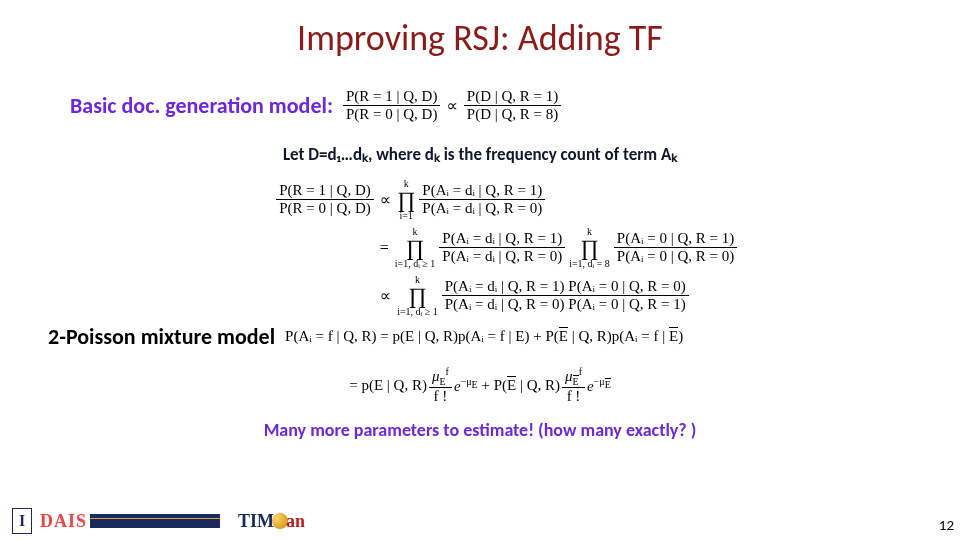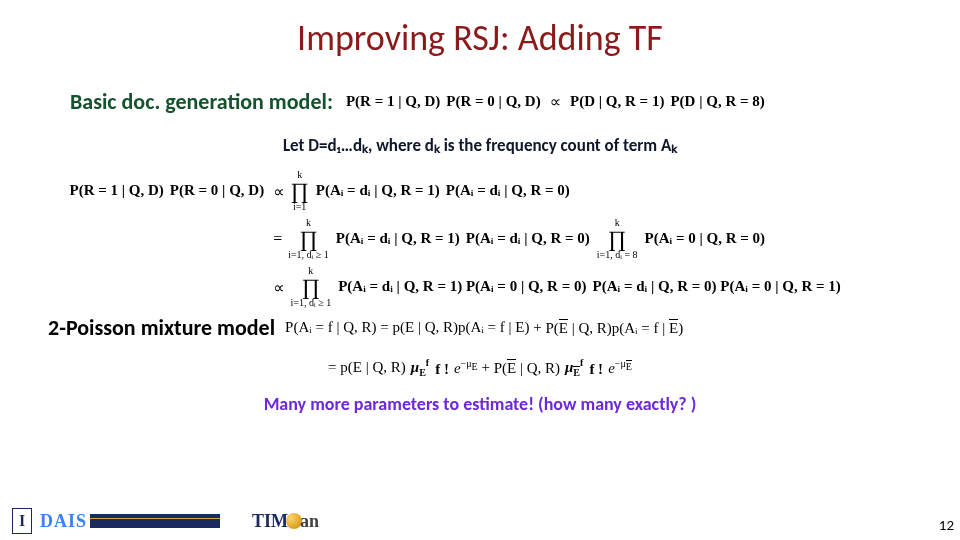--- a/index.html
+++ b/index.html
@@ -21,21 +21,21 @@
   }
   .line1 {
     display: flex;
     align-items: center;
     margin-left: 70px;
     margin-bottom: 18px;
   }
   .line1 .lbl {
     font-weight: 700;
     font-size: 22px;
-    color: #14532d;
+    color: #6d28d9;
     margin-right: 8px;
     text-align: right;
   }
   .line2 {
     text-align: center;
     font-weight: 700;
     font-size: 17px;
     color: #0f172a;
     margin-bottom: 14px;
   }
@@ -68,25 +68,24 @@
   
   .math {
     font-family: "Cambria Math","Times New Roman",serif;
     font-size: 15px;
     color: #000;
     display: inline-flex;
     align-items: center;
   }
   .frac {
     display: inline-flex;
-    flex-direction: row;
-    align-items: flex-end;
+    flex-direction: column;
+    align-items: center;
     vertical-align: middle;
     margin: 0 2px;
-    font-weight: bold;
   }
   .frac .num, .frac .den {
     padding: 0 3px;
     white-space: nowrap;
     line-height: 1.15;
   }
   .frac .bar {
     align-self: stretch;
     height: 1px;
     background: #000;
@@ -133,35 +132,35 @@
     font-family: Georgia, serif; font-weight: 700;
     color: #1a2a5e; font-size: 16px;
   }
   .logo-dais {
     display: flex; align-items: center;
   }
   .logo-dais .txt {
     font-family: Georgia, serif;
     font-size: 18px;
     font-weight: 700;
-    color: #3b82f6;
+    color: #ef4444;
     letter-spacing: 1px;
   }
   .logo-dais .strip {
     margin-left: 3px;
     width: 130px; height: 14px;
     background: #1a2a5e;
     position: relative;
   }
   .logo-dais .strip::before {
     content: ""; position: absolute; left: 0; right: 0; top: 4px; height: 1px;
     background: #d4a53c;
   }
   .logo-timan {
-    margin-left: 24px;
+    margin-left: 10px;
     display: flex; align-items: center;
     font-family: Georgia, serif;
   }
   .logo-timan .tm {
     font-size: 18px; font-weight: 700; color: #1a2a5e;
   }
   .logo-timan .sw {
     width: 16px; height: 16px; border-radius: 50%;
     background: radial-gradient(circle at 30% 30%, #ffd36b, #c98a00);
     margin-left: -2px; margin-right: -2px;
@@ -233,20 +232,21 @@
           <span class="num">P(Aᵢ = dᵢ | Q, R = 1)</span>
           <span class="bar"></span>
           <span class="den">P(Aᵢ = dᵢ | Q, R = 0)</span>
         </span>
         <span class="prod">
           <span class="lim">k</span>
           <span class="sym">∏</span>
           <span class="lim">i=1, dᵢ = 8</span>
         </span>
         <span class="frac">
+          <span class="num">P(Aᵢ = 0 | Q, R = 1)</span>
           <span class="bar"></span>
           <span class="den">P(Aᵢ = 0 | Q, R = 0)</span>
         </span>
       </span>
 
       <span class="eqline">
         <span class="lead"></span>
         <span class="prop">∝</span>
         <span class="prod">
           <span class="lim">k</span>
@@ -306,17 +306,17 @@
 
 <div class="footer">
   <div class="logo-i">I</div>
   <div class="logo-dais">
     <span class="txt">DAIS</span>
       <span class="strip"></span>
   </div>
   <div class="logo-timan">
     <span class="tm">TIM</span>
       <span class="sw"></span>
-      <span class="tm" style="color:#404040">an</span>
+      <span class="tm" style="color:#b91c1c">an</span>
   </div>
 </div>
 
 <div class="pg">12</div>
 
 </body></html>

